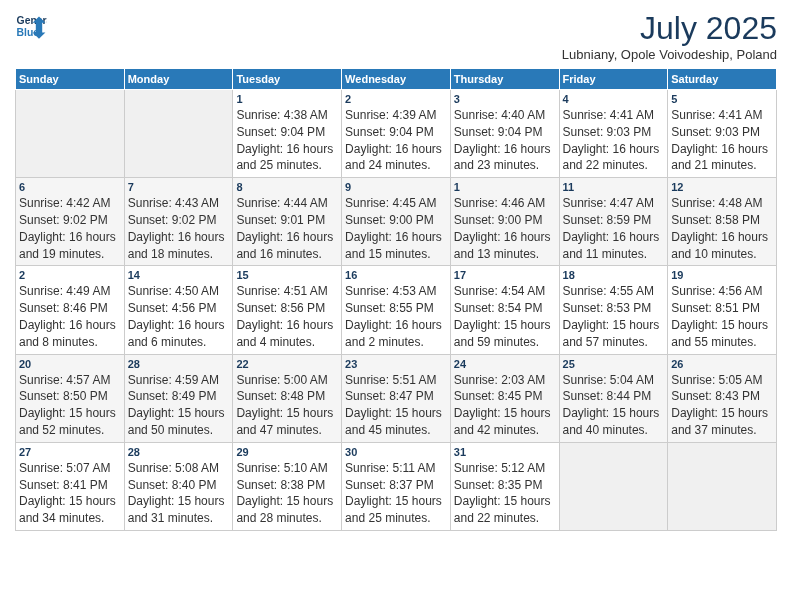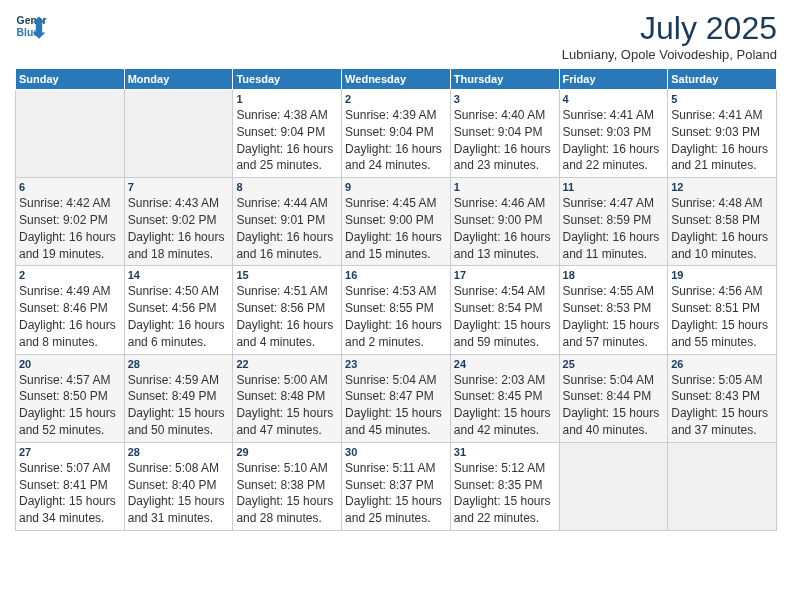--- a/index.html
+++ b/index.html
@@ -275,21 +275,21 @@
           </td>
           <td>
             <span class="day-num">22</span>
             <div class="day-info">Sunrise: 5:00 AM
 Sunset: 8:48 PM
 Daylight: 15 hours
 and 47 minutes.</div>
           </td>
           <td>
             <span class="day-num">23</span>
-            <div class="day-info">Sunrise: 5:04 AM
+            <div class="day-info">Sunrise: 5:51 AM
 Sunset: 8:47 PM
 Daylight: 15 hours
 and 45 minutes.</div>
           </td>
           <td>
             <span class="day-num">24</span>
             <div class="day-info">Sunrise: 2:03 AM
 Sunset: 8:45 PM
 Daylight: 15 hours
 and 42 minutes.</div>

